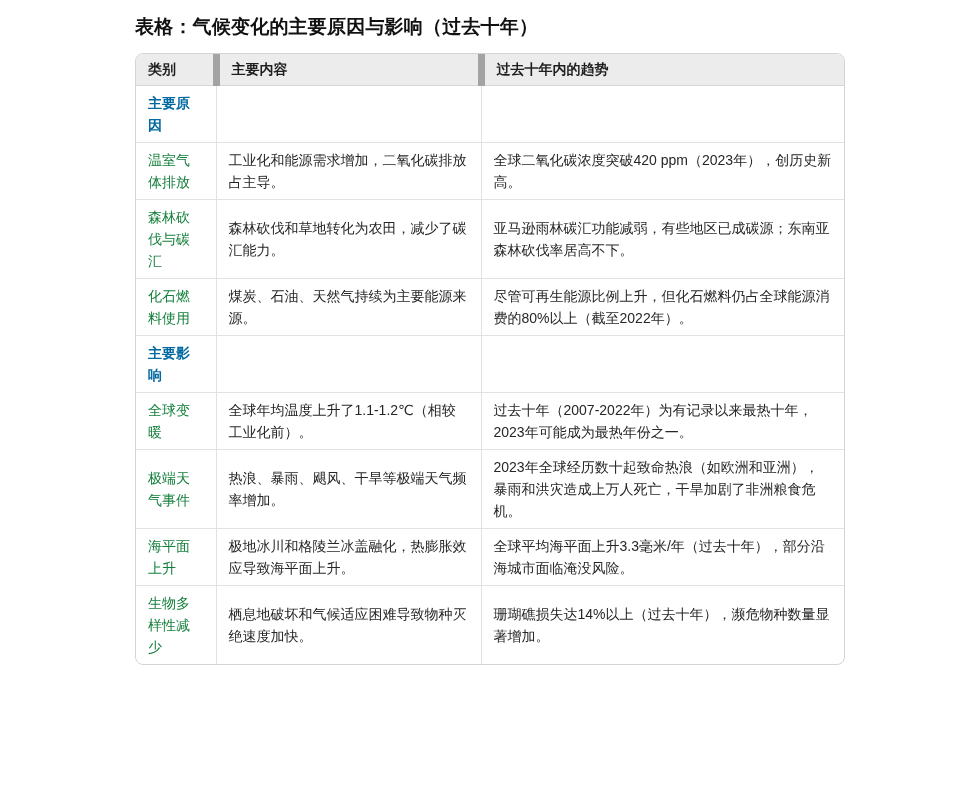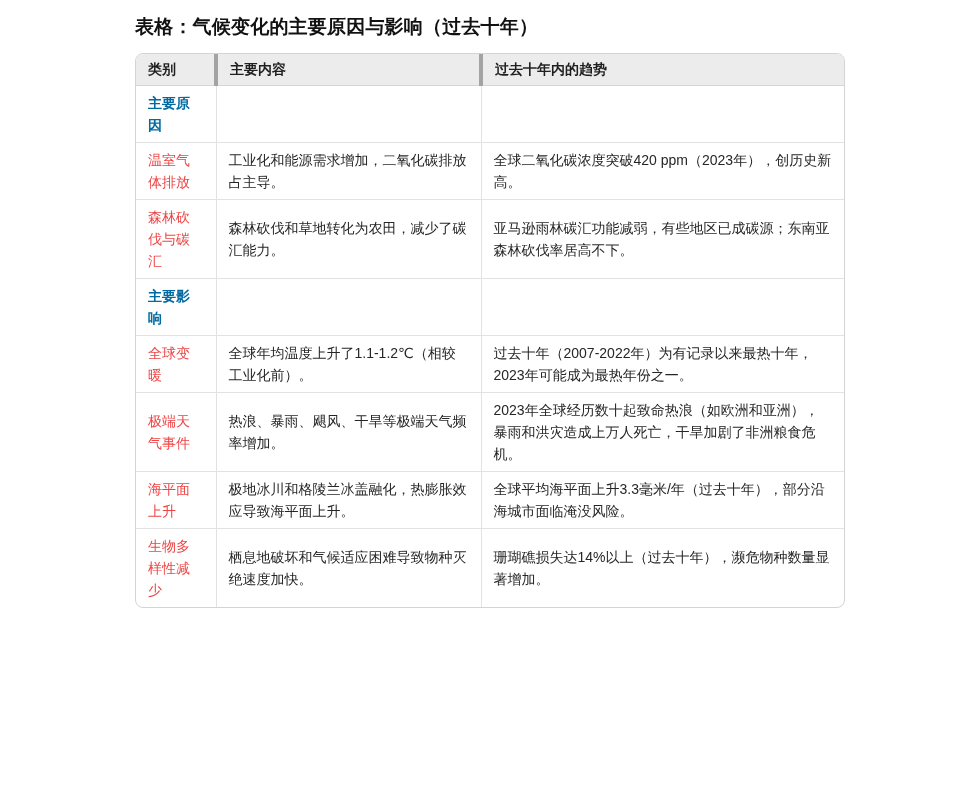--- a/index.html
+++ b/index.html
@@ -41,39 +41,39 @@
   table.climate col.c1 { width: 80px; }
   table.climate col.c2 { width: 265px; }
   table.climate col.c3 { width: 363px; }
   table.climate th {
     background: #ececec;
     font-weight: bold;
     text-align: left;
     padding: 7px 12px;
     line-height: 17px;
     color: #1f1f1f;
-    border-right: 4px solid #a3a3a3;
+    border-right: 7px solid #a3a3a3;
     border-bottom: 1px solid #d6d6d6;
   }
   table.climate th:last-child { border-right: none; }
   table.climate td {
     vertical-align: middle;
     padding: 6px 12px;
     line-height: 22px;
     border-right: 1px solid #e2e2e2;
     border-bottom: 1px solid #e2e2e2;
     word-break: break-word;
   }
   table.climate td:last-child { border-right: none; }
   table.climate tr:last-child td { border-bottom: none; }
   table.climate tr.section-row td:first-child {
     font-weight: bold;
     color: #0369a1;
   }
-  table.climate td.cat { color: #ef4444; }
+  table.climate td.cat { color: #15803d; }
 </style>
 </head>
 <body>
 
 <div class="page">
   <h1 class="doc-title">表格：气候变化的主要原因与影响（过去十年）</h1>
 
   <div class="table-wrap">
     <table class="climate">
       <colgroup>
@@ -97,20 +97,25 @@
         <tr>
           <td class="cat">温室气体排放</td>
           <td>工业化和能源需求增加，二氧化碳排放占主导。</td>
           <td>全球二氧化碳浓度突破420 ppm（2023年），创历史新高。</td>
         </tr>
         <tr>
           <td class="cat">森林砍伐与碳汇</td>
           <td>森林砍伐和草地转化为农田，减少了碳汇能力。</td>
           <td>亚马逊雨林碳汇功能减弱，有些地区已成碳源；东南亚森林砍伐率居高不下。</td>
         </tr>
+        <tr>
+          <td class="cat">化石燃料使用</td>
+          <td>煤炭、石油、天然气持续为主要能源来源。</td>
+          <td>尽管可再生能源比例上升，但化石燃料仍占全球能源消费的80%以上（截至2022年）。</td>
+        </tr>
         <tr class="section-row">
           <td class="cat">主要影响</td>
           <td></td>
           <td></td>
         </tr>
         <tr>
           <td class="cat">全球变暖</td>
           <td>全球年均温度上升了1.1-1.2℃（相较工业化前）。</td>
           <td>过去十年（2007-2022年）为有记录以来最热十年，2023年可能成为最热年份之一。</td>
         </tr>

